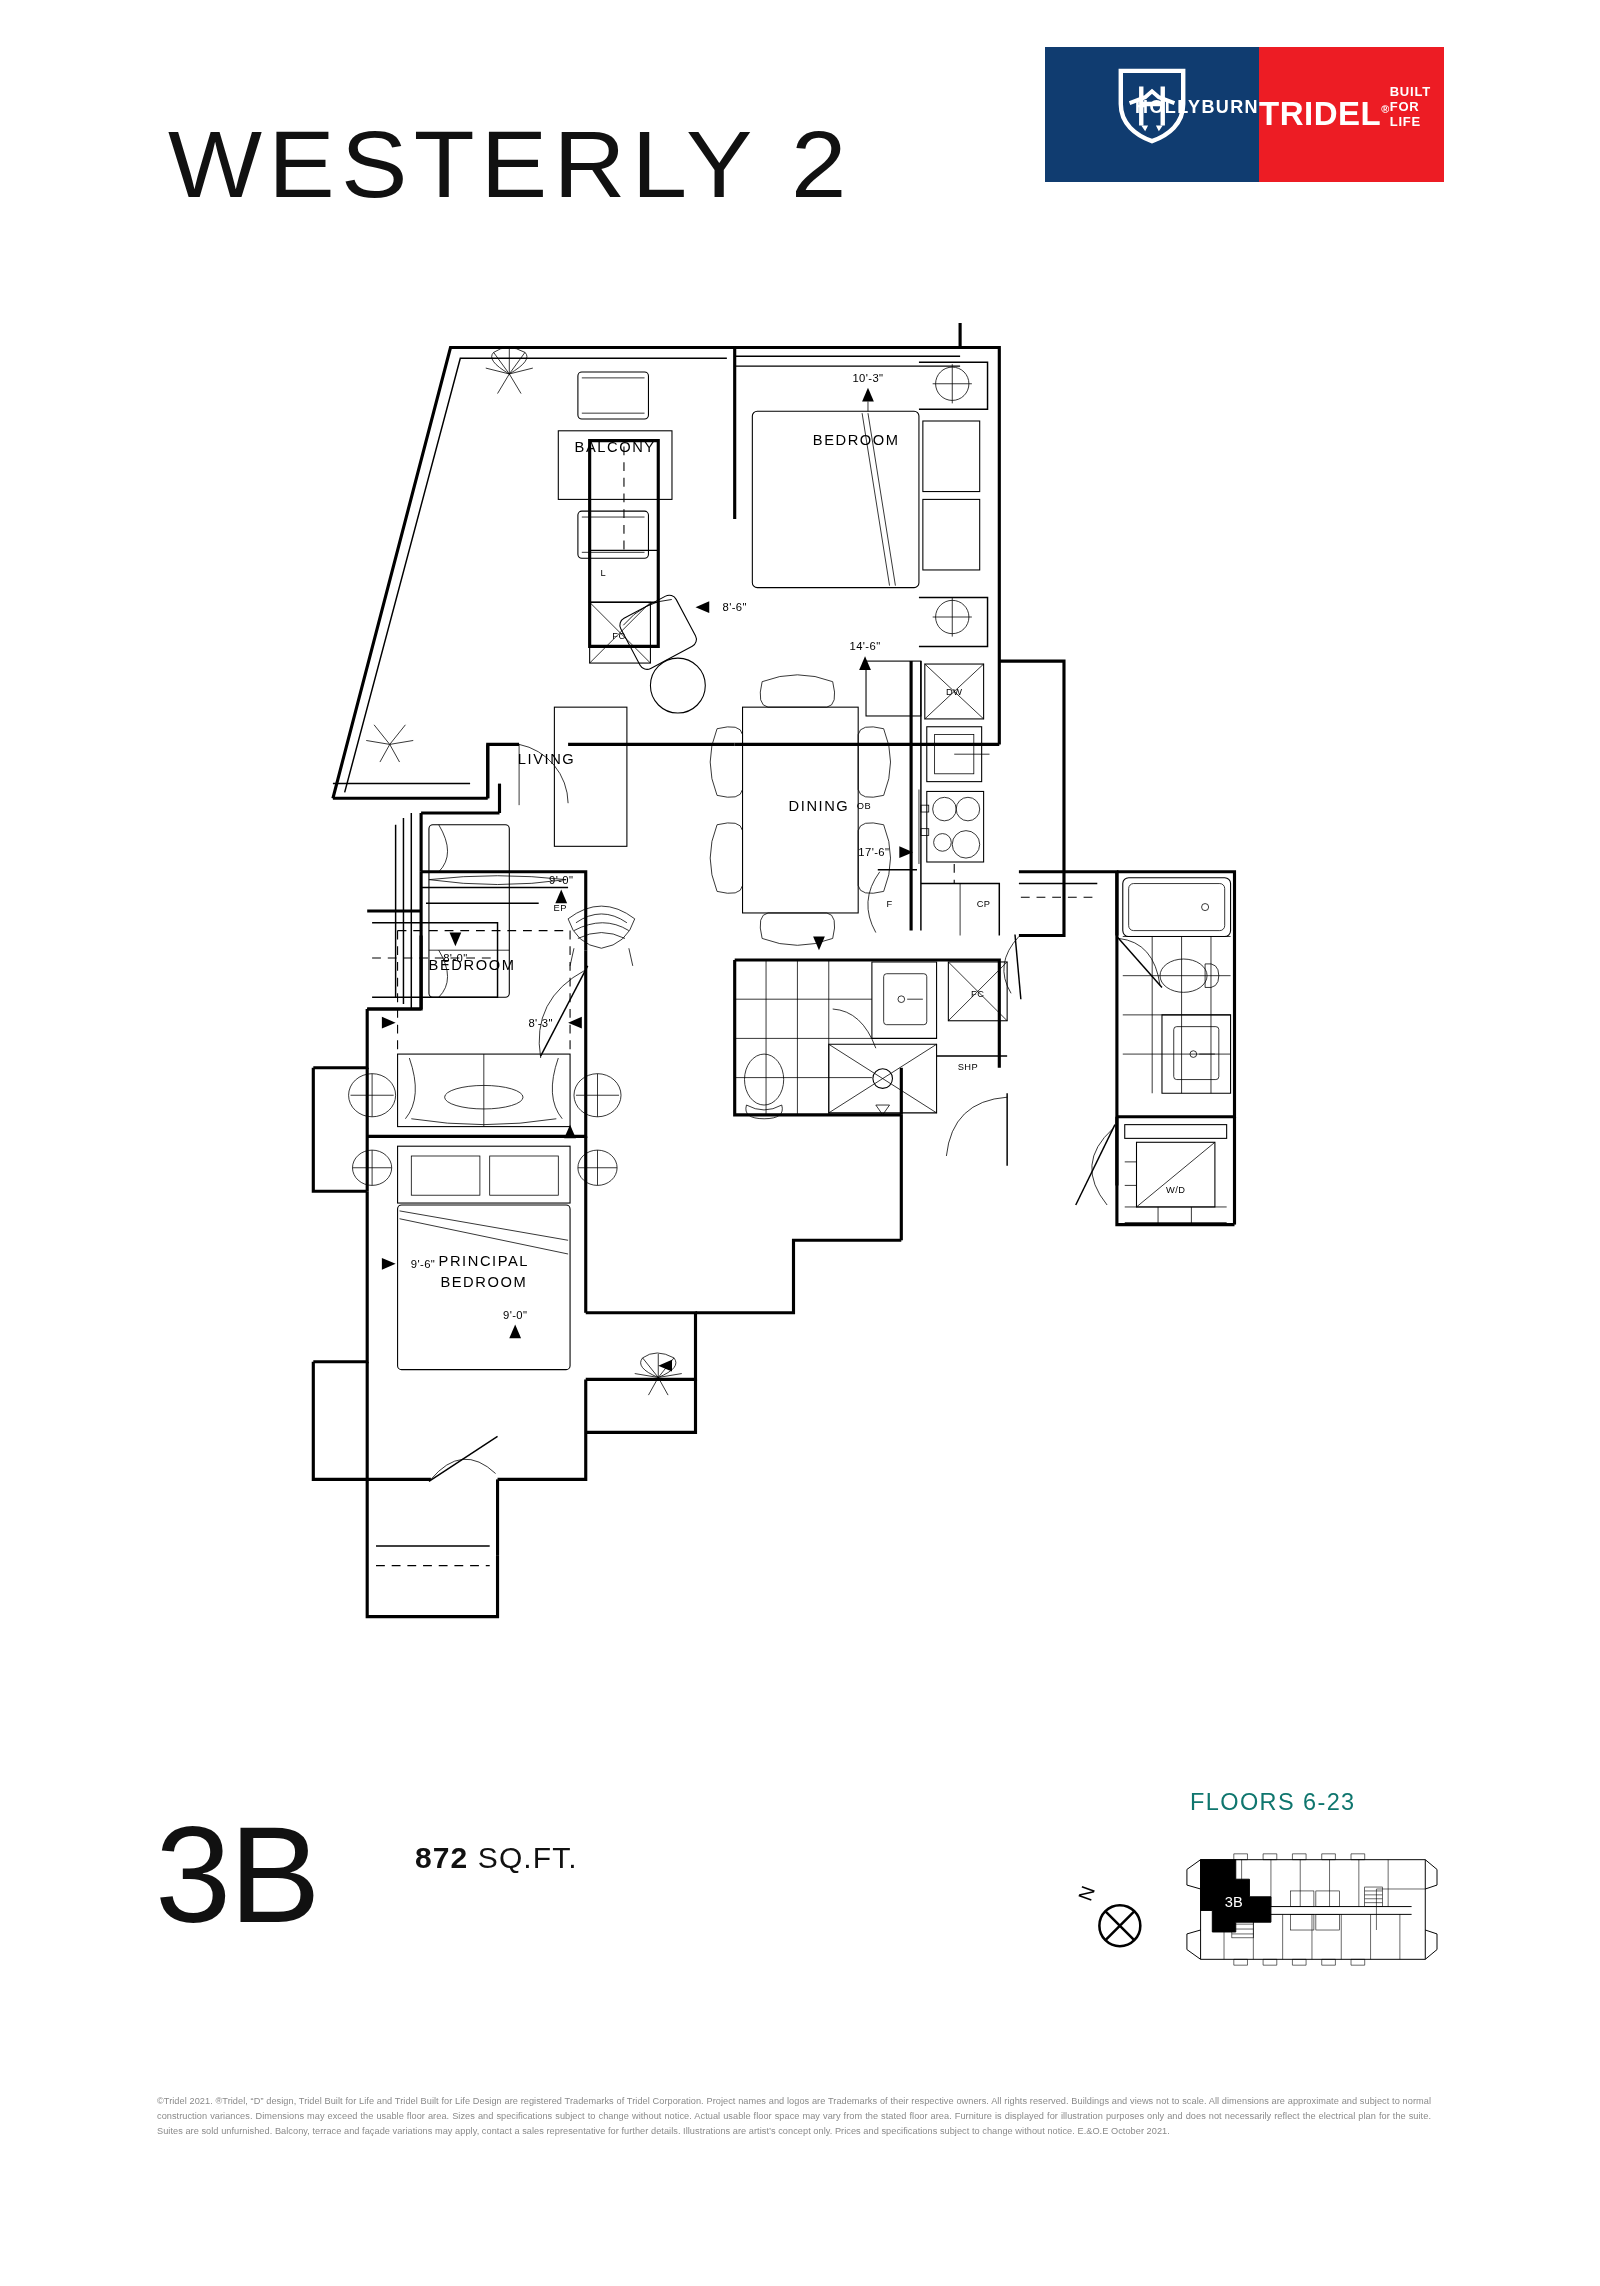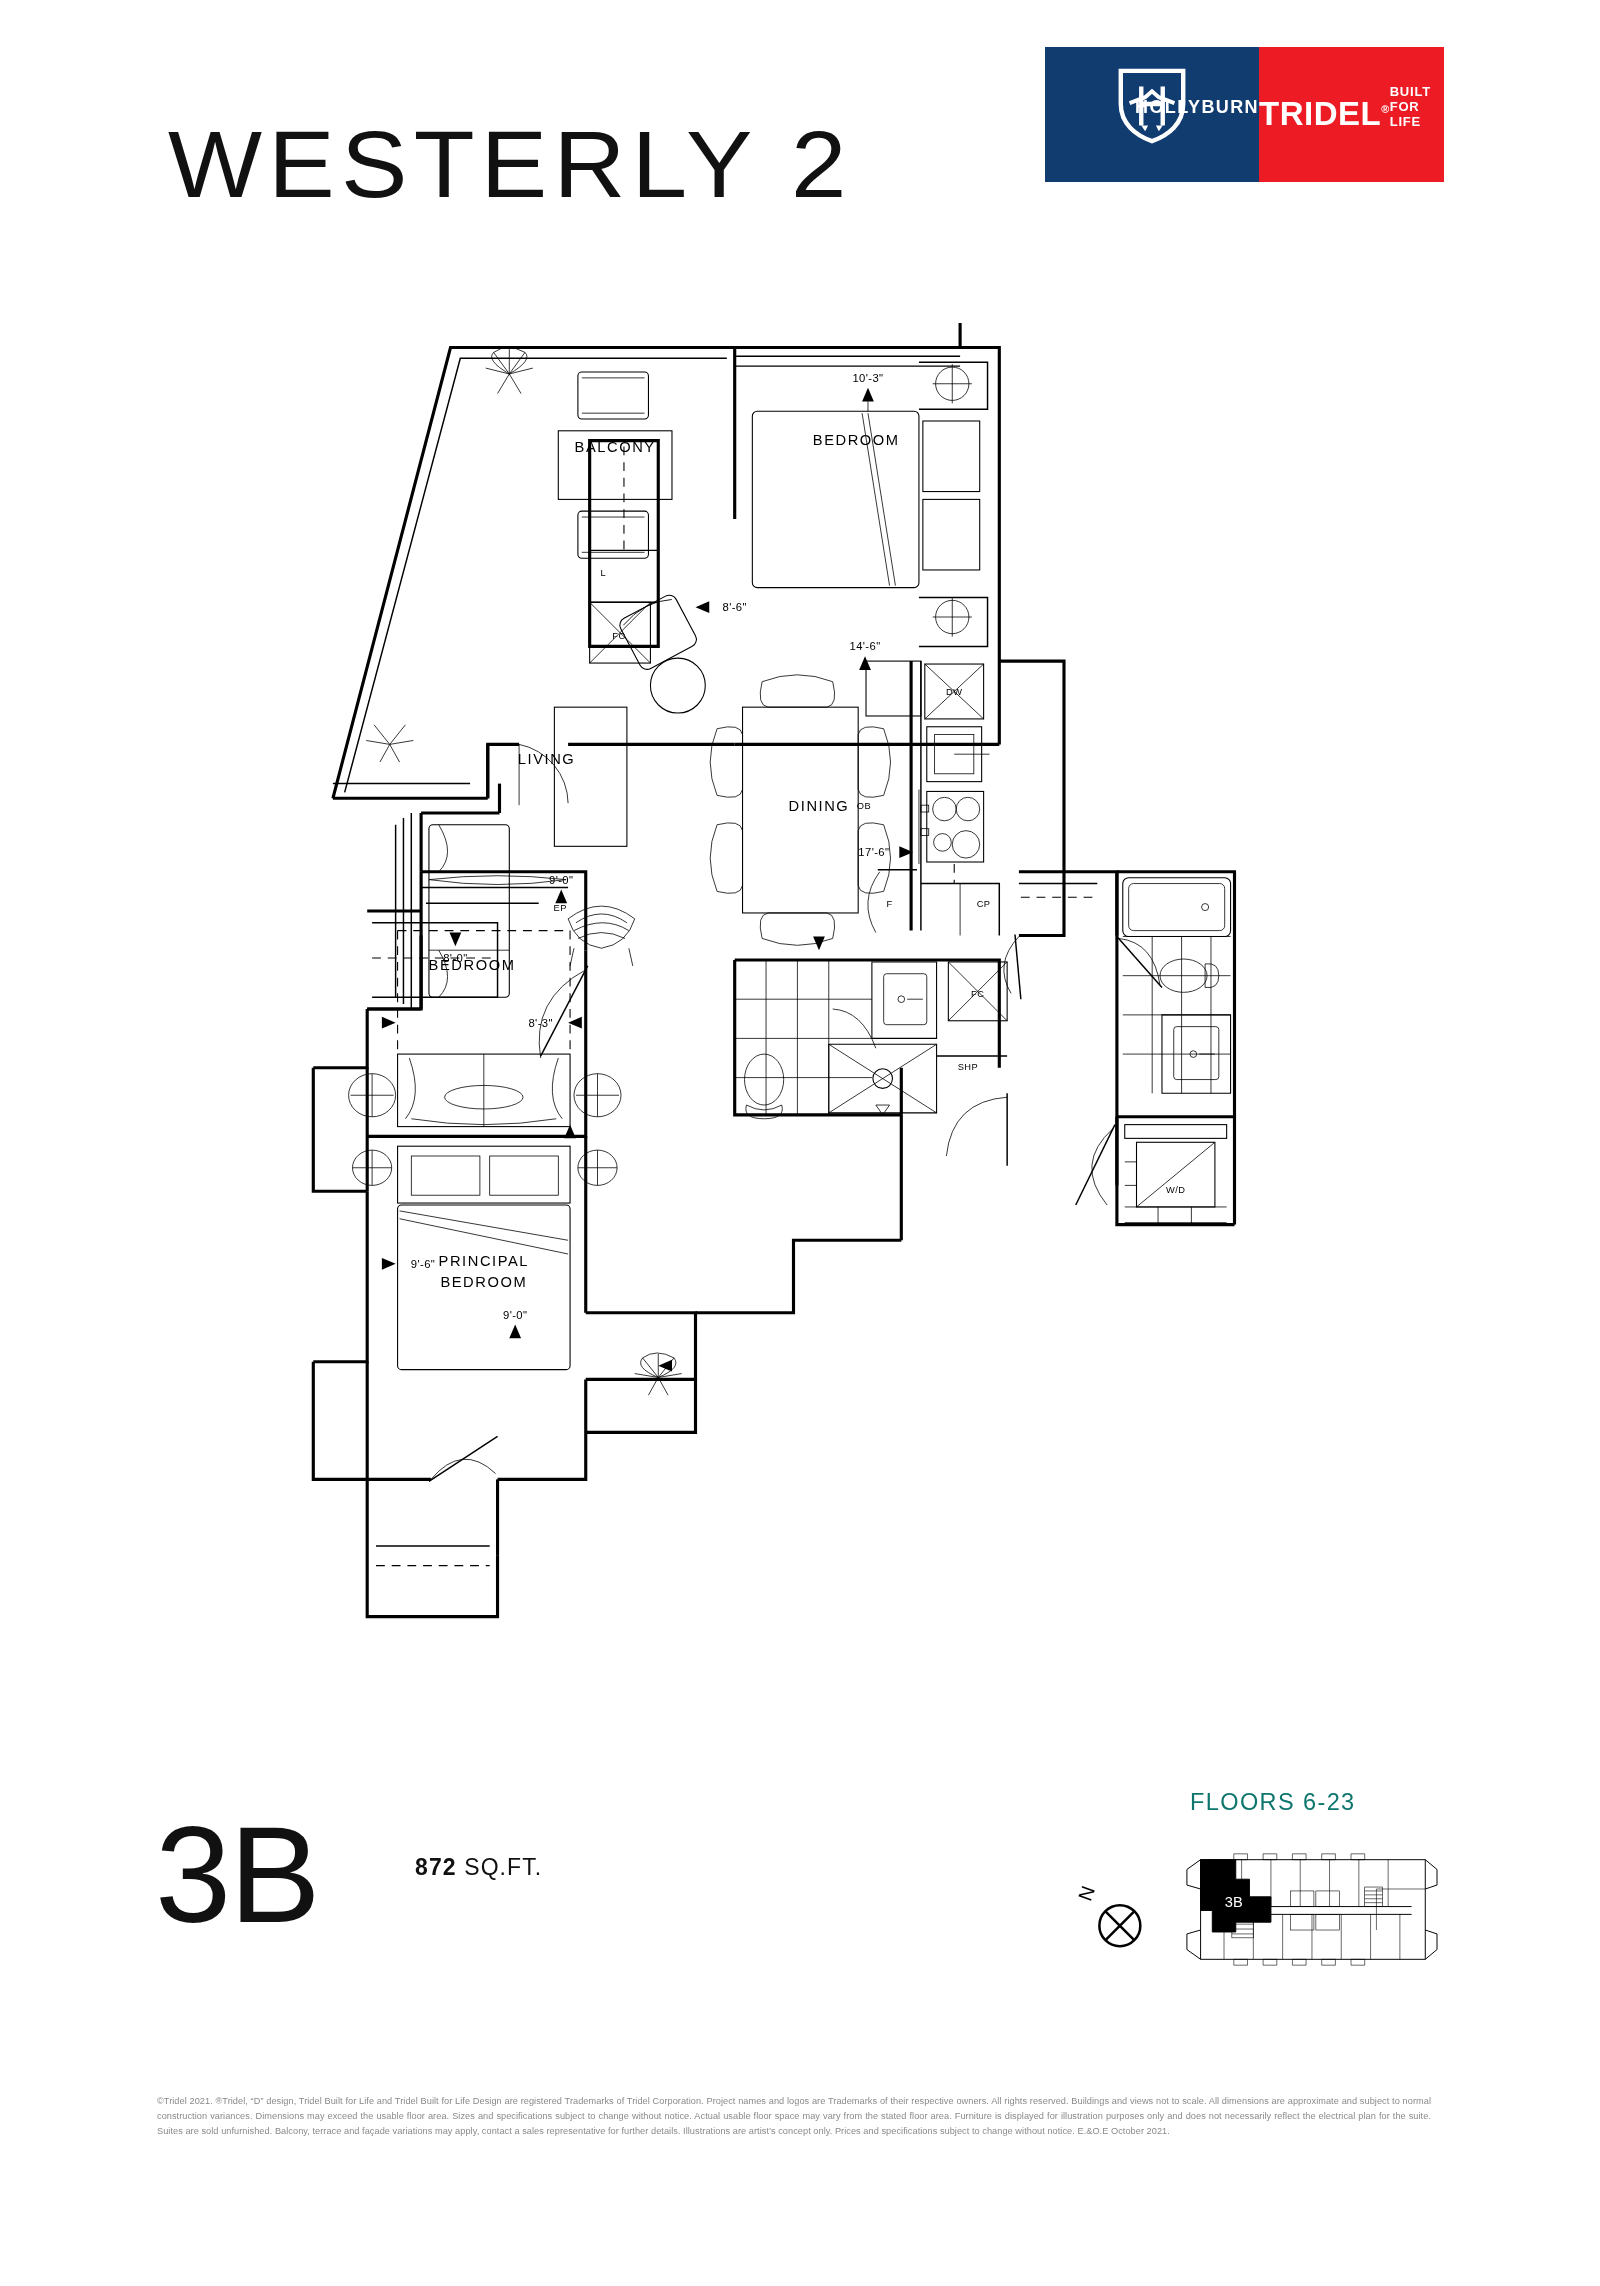--- a/index.html
+++ b/index.html
@@ -145,27 +145,26 @@
     font-size: 137px;
     font-weight: 300;
     letter-spacing: -2px;
     line-height: 1;
     color: #111;
   }
   #suite-specs {
     position: absolute;
     left: 260px;
     top: 13.7px;
-    font-size: 23px;
+    font-size: 30px;
     font-weight: 300;
     letter-spacing: 1.1px;
     line-height: 1.72;
     color: #111;
     white-space: nowrap;
-    margin-top: 16px;
   }
   #suite-specs b { font-weight: 700; }
 
   
   #keyplan-block {
     position: absolute;
     left: 1063px;
     top: 1789px;
     width: 392px;
     height: 225px;

